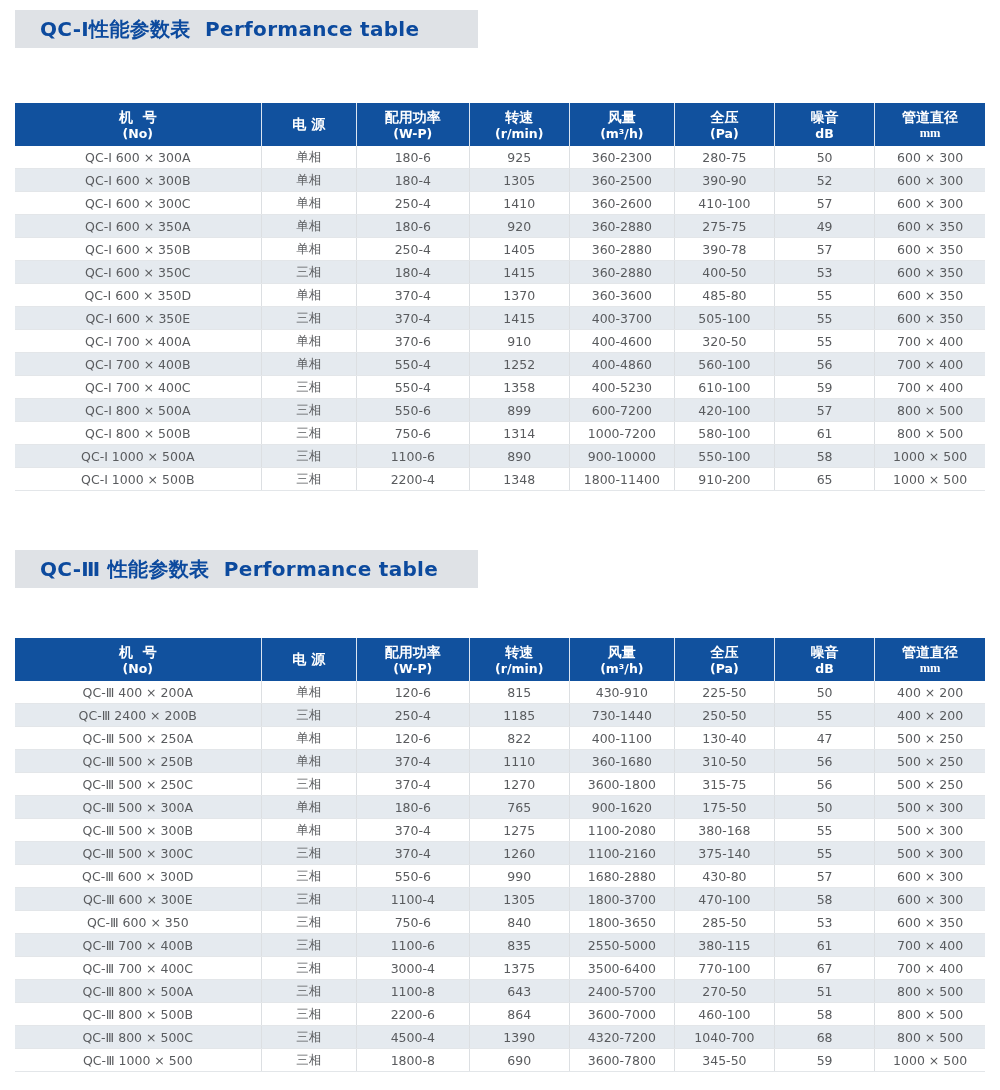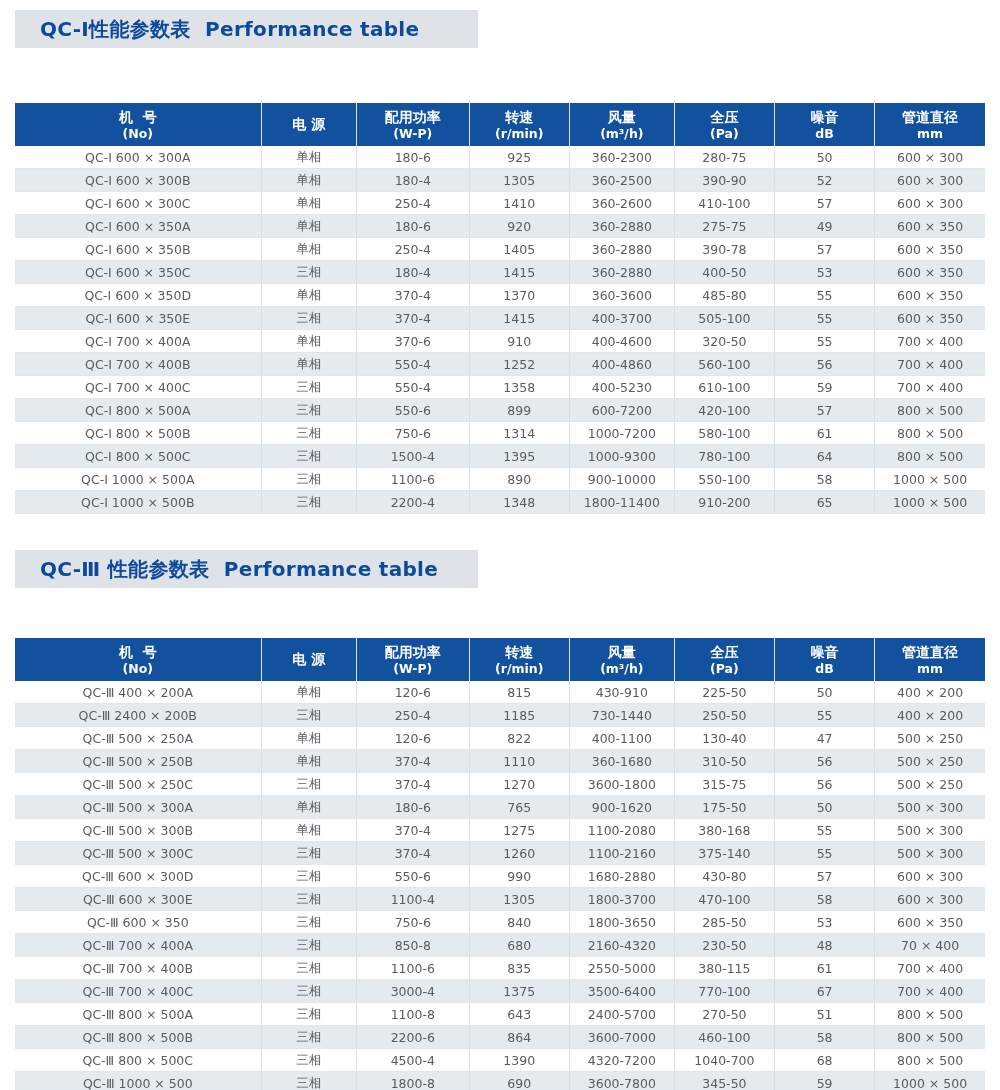--- a/index.html
+++ b/index.html
@@ -46,21 +46,21 @@
   }
   .perf-table thead th {
     background: #11519e;
     color: #ffffff;
     height: 43px;
     padding: 0;
     vertical-align: middle;
     text-align: center;
     border-right: 1px solid rgba(255,255,255,0.85);
   }
-  .perf-table thead th:last-child { border-right: none; }
+  .perf-table thead th:last-child { border-right: none; font-family: Liberation Serif, serif; }
   .perf-table .h1 {
     font-size: 14px;
     font-weight: bold;
     line-height: 17px;
     white-space: pre;
   }
   .perf-table .h2 {
     font-size: 12.5px;
     font-weight: bold;
     line-height: 15px;
@@ -257,30 +257,20 @@
           <td>QC-Ⅰ 800 × 500B</td>
           <td>三相</td>
           <td>750-6</td>
           <td>1314</td>
           <td>1000-7200</td>
           <td>580-100</td>
           <td>61</td>
           <td>800 × 500</td>
         </tr>
         <tr>
-          <td>QC-Ⅰ 800 × 500C</td>
-          <td>三相</td>
-          <td>1500-4</td>
-          <td>1395</td>
-          <td>1000-9300</td>
-          <td>780-100</td>
-          <td>64</td>
-          <td>800 × 500</td>
-        </tr>
-        <tr>
           <td>QC-Ⅰ 1000 × 500A</td>
           <td>三相</td>
           <td>1100-6</td>
           <td>890</td>
           <td>900-10000</td>
           <td>550-100</td>
           <td>58</td>
           <td>1000 × 500</td>
         </tr>
         <tr>
@@ -441,30 +431,20 @@
           <td>QC-Ⅲ 600 × 350</td>
           <td>三相</td>
           <td>750-6</td>
           <td>840</td>
           <td>1800-3650</td>
           <td>285-50</td>
           <td>53</td>
           <td>600 × 350</td>
         </tr>
         <tr>
-          <td>QC-Ⅲ 700 × 400A</td>
-          <td>三相</td>
-          <td>850-8</td>
-          <td>680</td>
-          <td>2160-4320</td>
-          <td>230-50</td>
-          <td>48</td>
-          <td>70 × 400</td>
-        </tr>
-        <tr>
           <td>QC-Ⅲ 700 × 400B</td>
           <td>三相</td>
           <td>1100-6</td>
           <td>835</td>
           <td>2550-5000</td>
           <td>380-115</td>
           <td>61</td>
           <td>700 × 400</td>
         </tr>
         <tr>

